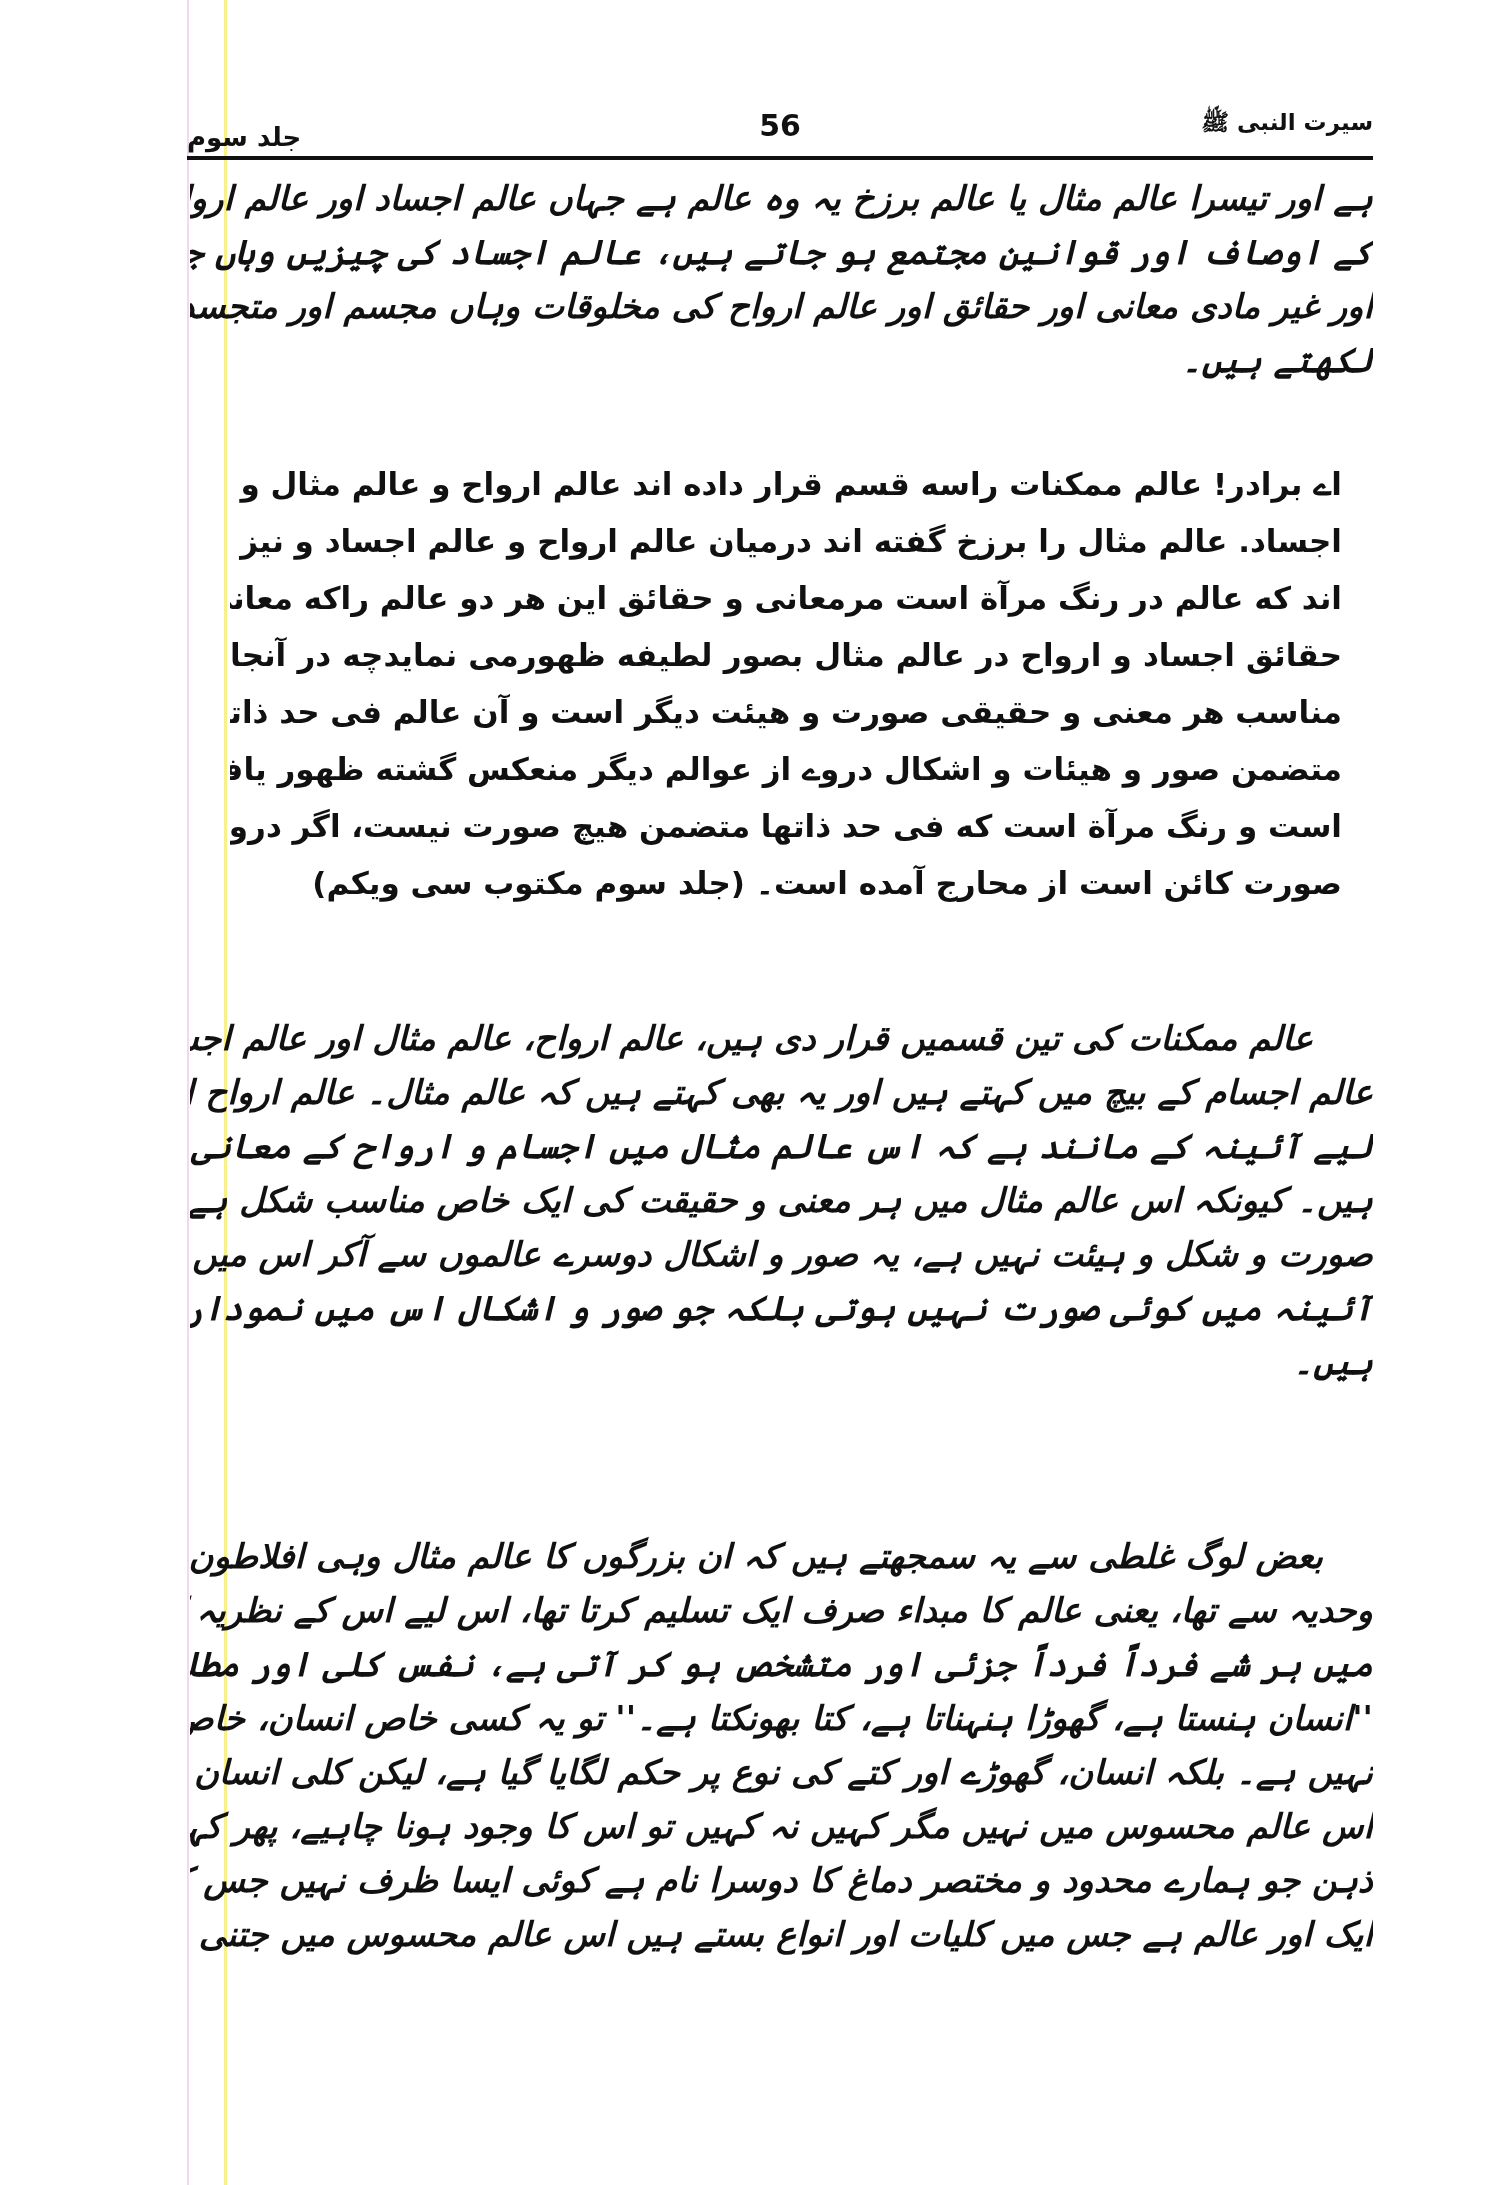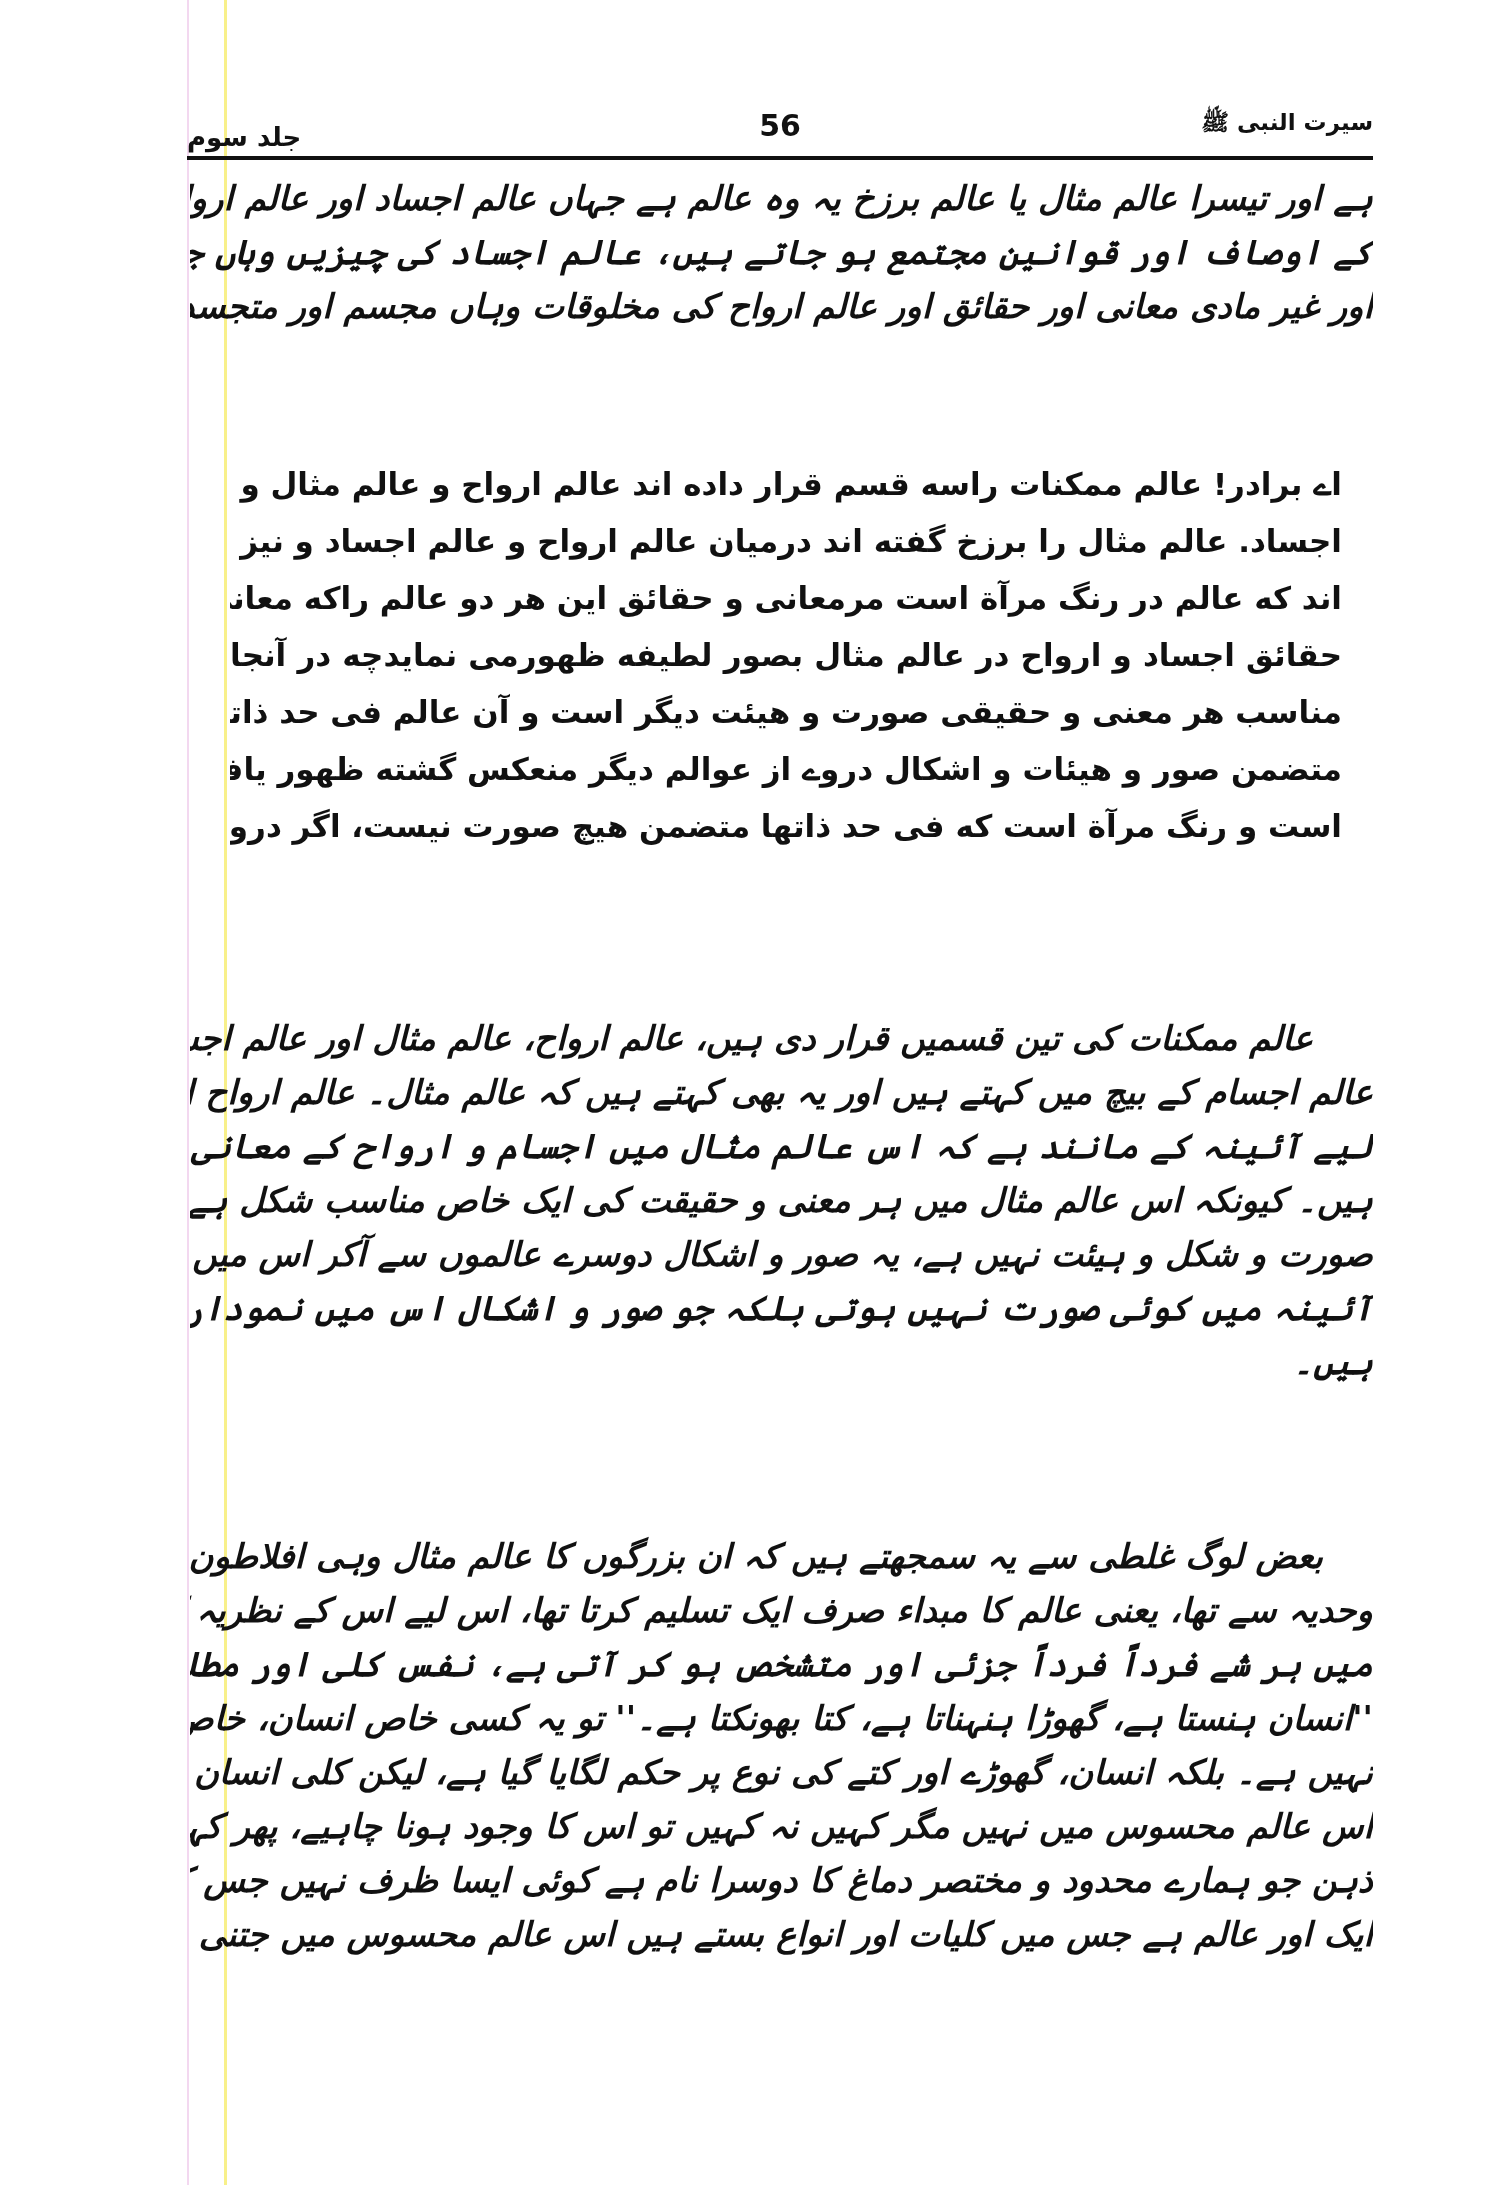--- a/index.html
+++ b/index.html
@@ -30,30 +30,32 @@
   <span class="title">سیرت النبی ﷺ</span>
   <span class="pageno">56</span>
   <span class="volume">جلد سوم</span>
 </div>
 <div class="rule"></div>
 
 <div class="body-block urdu" style="left:190px; top:172px; width:1183px;">
   <span class="line">ہے اور تیسرا عالم مثال یا عالم برزخ یہ وہ عالم ہے جہاں عالم اجساد اور عالم ارواح، عالم شہادت اور عالم غیب دونوں</span>
   <span class="line" style="margin-top:2px;">کے اوصاف اور قوانین مجتمع ہو جاتے ہیں، عالم اجساد کی چیزیں وہاں جاکر پیکر مادی سے پاک ہو کر سامنے آتی ہیں</span>
   <span class="line" style="margin-top:2px;">اور غیر مادی معانی اور حقائق اور عالم ارواح کی مخلوقات وہاں مجسم اور متجسد ہو کر نظر آتی ہیں، امام ربانی مکتوبات میں</span>
+  <span class="line last" style="margin-top:2px;">لکھتے ہیں۔</span>
 </div>
 
 <div class="body-block persian" style="left:230px; top:456px; width:1112px;">
   <span class="pline">اے برادر! عالم ممکنات راسه قسم قرار داده اند عالم ارواح و عالم مثال و عالم</span>
   <span class="pline">اجساد. عالم مثال را برزخ گفته اند درمیان عالم ارواح و عالم اجساد و نیز گفته</span>
   <span class="pline">اند که عالم در رنگ مرآة است مرمعانی و حقائق این هر دو عالم راکه معانی و</span>
   <span class="pline">حقائق اجساد و ارواح در عالم مثال بصور لطیفه ظهورمی نمایدچه در آنجا</span>
   <span class="pline">مناسب هر معنی و حقیقی صورت و هیئت دیگر است و آن عالم فی حد ذاته</span>
   <span class="pline">متضمن صور و هیئات و اشکال دروے از عوالم دیگر منعکس گشته ظهور یافته</span>
   <span class="pline">است و رنگ مرآة است که فی حد ذاتها متضمن هیچ صورت نیست، اگر دروے</span>
+  <span class="pline last">صورت کائن است از محارج آمده است۔ (جلد سوم مکتوب سی ویکم)</span>
 </div>
 
 <div class="body-block urdu" style="left:190px; top:1012px; width:1183px;">
   <span class="line" style="padding-right:60px; box-sizing:border-box;">عالم ممکنات کی تین قسمیں قرار دی ہیں، عالم ارواح، عالم مثال اور عالم اجسام۔ عالم مثال کو عالم ارواح اور</span>
   <span class="line" style="margin-top:2px;">عالم اجسام کے بیچ میں کہتے ہیں اور یہ بھی کہتے ہیں کہ عالم مثال۔ عالم ارواح اور عالم اجسام کے معانی و حقائق کے</span>
   <span class="line" style="margin-top:2px;">لیے آئینہ کے مانند ہے کہ اس عالم مثال میں اجسام و ارواح کے معانی و حقائق لطیف صورتوں میں ظاہر ہوتے</span>
   <span class="line" style="margin-top:2px;">ہیں۔ کیونکہ اس عالم مثال میں ہر معنی و حقیقت کی ایک خاص مناسب شکل ہے۔ اس عالم مثال میں بذات خود کوئی</span>
   <span class="line" style="margin-top:2px;">صورت و شکل و ہیئت نہیں ہے، یہ صور و اشکال دوسرے عالموں سے آکر اس میں عکس انداز ہوتی ہیں جس طرح خود</span>
   <span class="line" style="margin-top:2px;">آئینہ میں کوئی صورت نہیں ہوتی بلکہ جو صور و اشکال اس میں نمودار ہوتی ہیں وہ خارج سے آکر اس میں جلوہ گر ہوتی</span>
   <span class="line last" style="margin-top:2px;">ہیں۔</span>

